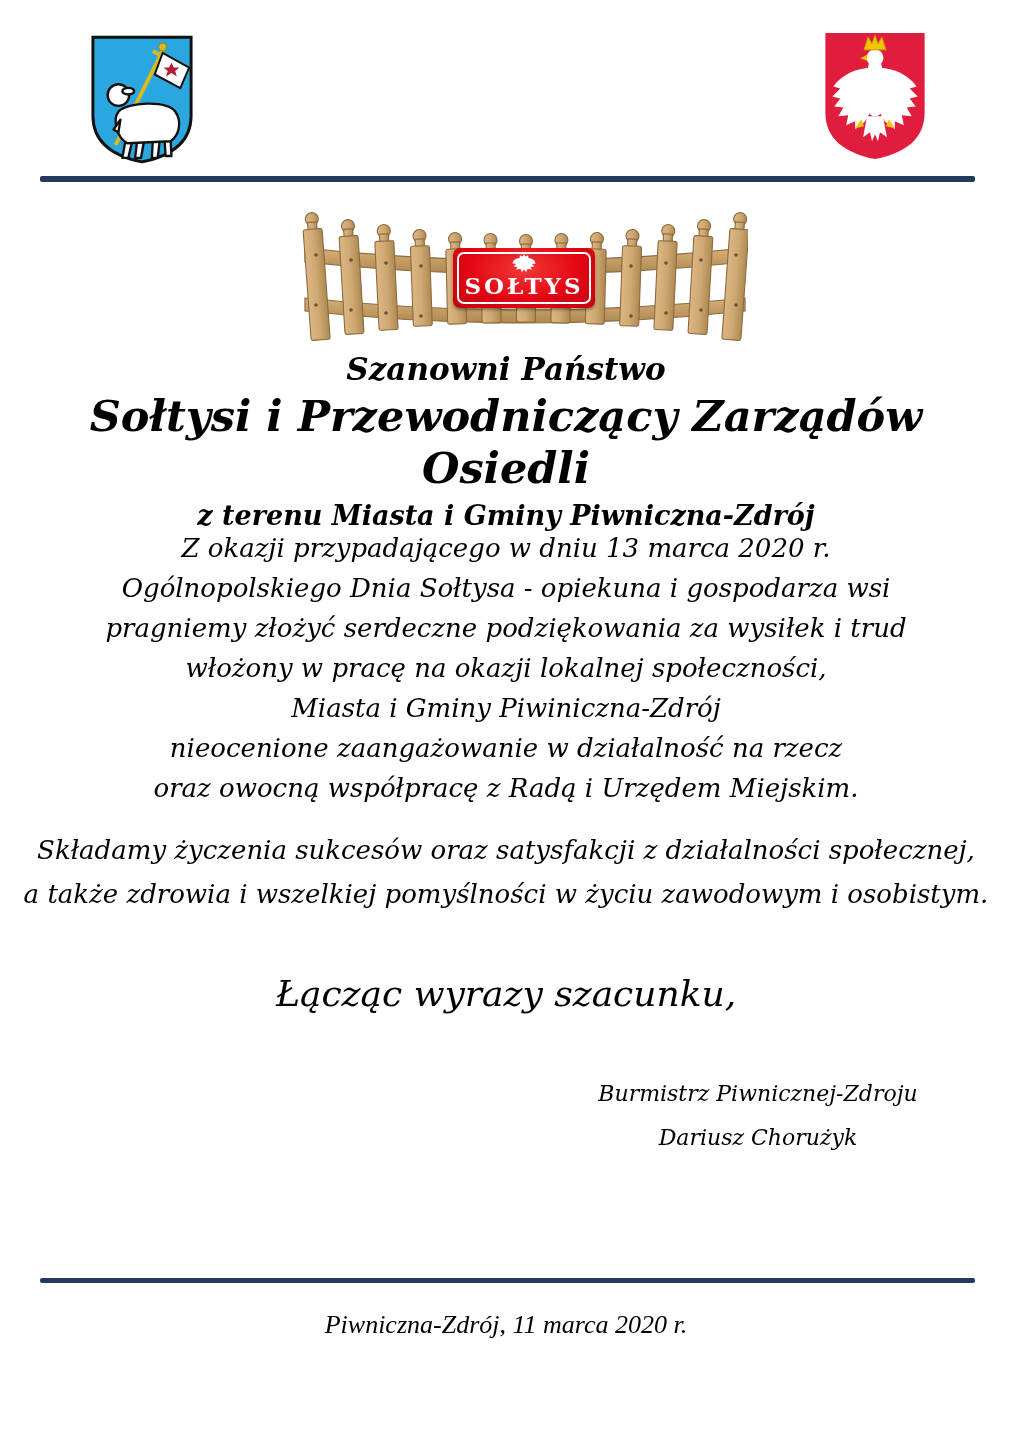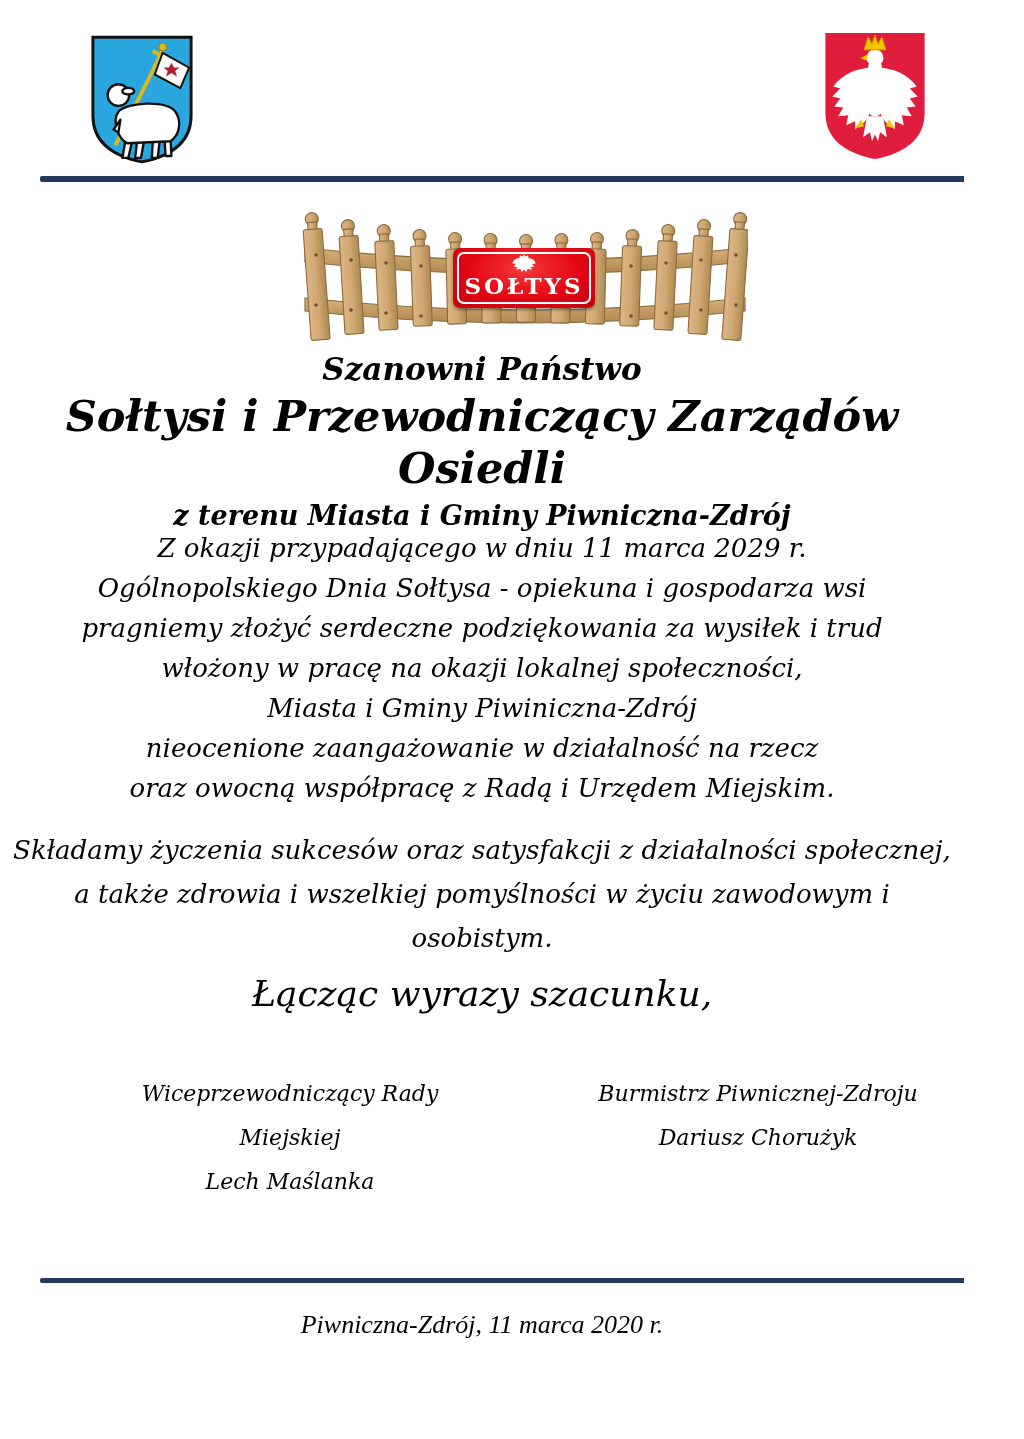--- a/index.html
+++ b/index.html
@@ -3,20 +3,21 @@
 <meta charset="utf-8">
 <style>
   html,body{margin:0;padding:0;background:#ffffff;}
   .page{
     position:relative;
     width:964px;height:1439px;
     background:#ffffff;
     font-family:"DejaVu Serif","Liberation Serif",serif;
     color:#000;
     overflow:hidden;
+    padding-left:48px;
   }
   
   .crest{position:absolute;}
   .crest-left{left:88px;top:32px;width:108px;height:136px;}
   .crest-right{left:820px;top:30px;width:110px;height:133px;}
   .crest svg{width:100%;height:100%;display:block;}
 
   
   .rule{position:absolute;left:40px;width:935px;background:var(--rule,#24395E);border-radius:2px;}
   .rule-top{top:176px;height:6px;}
@@ -224,40 +225,36 @@
     </div>
   </div>
 
   <div class="centered greeting">
     <div class="greet-salutation">Szanowni Państwo</div>
     <div class="greet-addressee">Sołtysi i Przewodniczący Zarządów Osiedli</div>
     <div class="greet-region">z terenu Miasta i Gminy Piwniczna-Zdrój</div>
   </div>
 
   <div class="centered para para1">
-    <div class="line">Z okazji przypadającego w dniu 11 marca 2029 r.</div>
+    <div class="line">Z okazji przypadającego w dniu 13 marca 2020 r.</div>
     <div class="line">Ogólnopolskiego Dnia Sołtysa - opiekuna i gospodarza wsi</div>
     <div class="line">pragniemy złożyć serdeczne podziękowania za wysiłek i trud</div>
     <div class="line">włożony w pracę na okazji lokalnej społeczności,</div>
     <div class="line">Miasta i Gminy Piwiniczna-Zdrój</div>
     <div class="line">nieocenione zaangażowanie w działalność na rzecz</div>
     <div class="line">oraz owocną współpracę z Radą i Urzędem Miejskim.</div>
   </div>
 
   <div class="centered para para2">
     <div class="line">Składamy życzenia sukcesów oraz satysfakcji z działalności społecznej,</div>
     <div class="line">a także zdrowia i wszelkiej pomyślności w życiu zawodowym i osobistym.</div>
   </div>
 
   <div class="centered closing">Łącząc wyrazy szacunku,</div>
 
-  <div class="signature-block sig-left">
-    <div>Wiceprzewodniczący Rady Miejskiej</div>
-    <div>Lech Maślanka</div>
-  </div>
   <div class="signature-block sig-right">
     <div>Burmistrz Piwnicznej-Zdroju</div>
     <div>Dariusz Chorużyk</div>
   </div>
 
   <div class="rule rule-bottom"></div>
   <div class="centered dateline">Piwniczna-Zdrój, 11 marca 2020 r.</div>
 
 </div>
 

